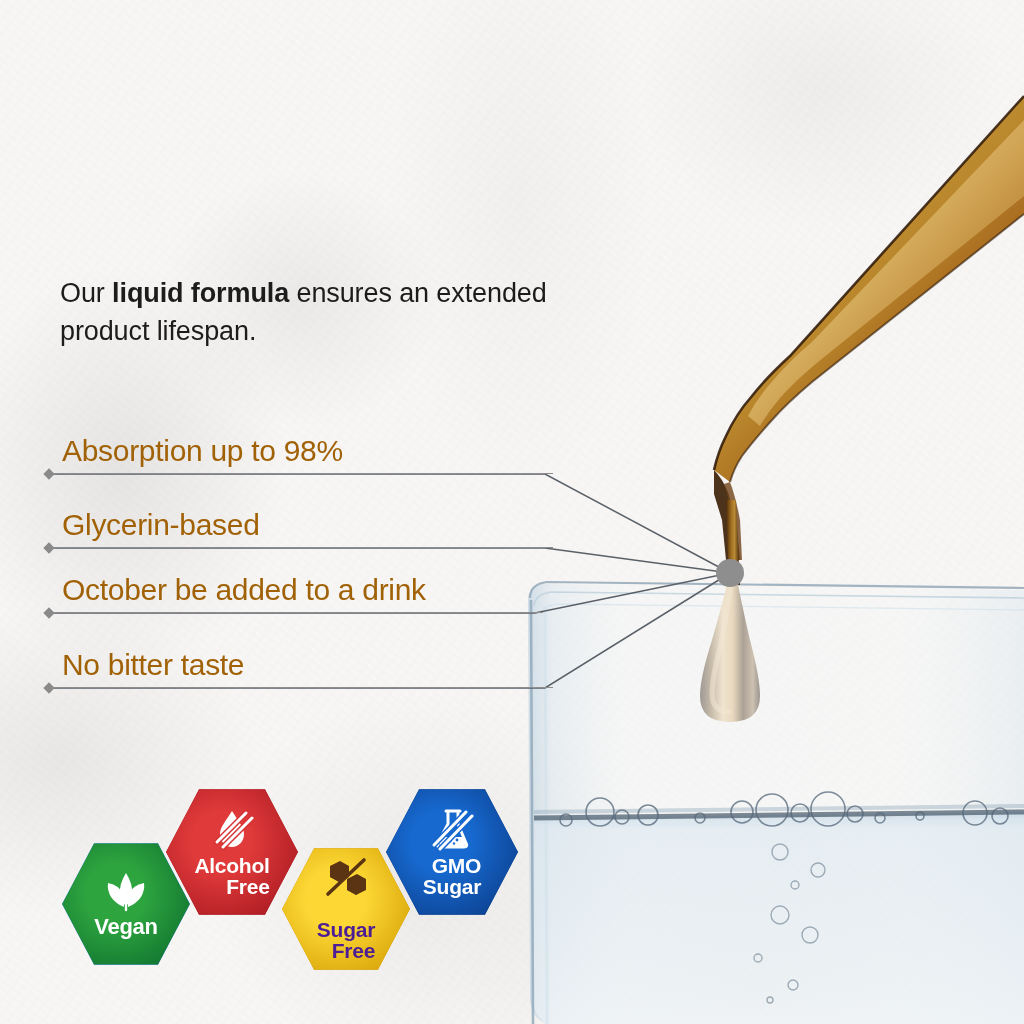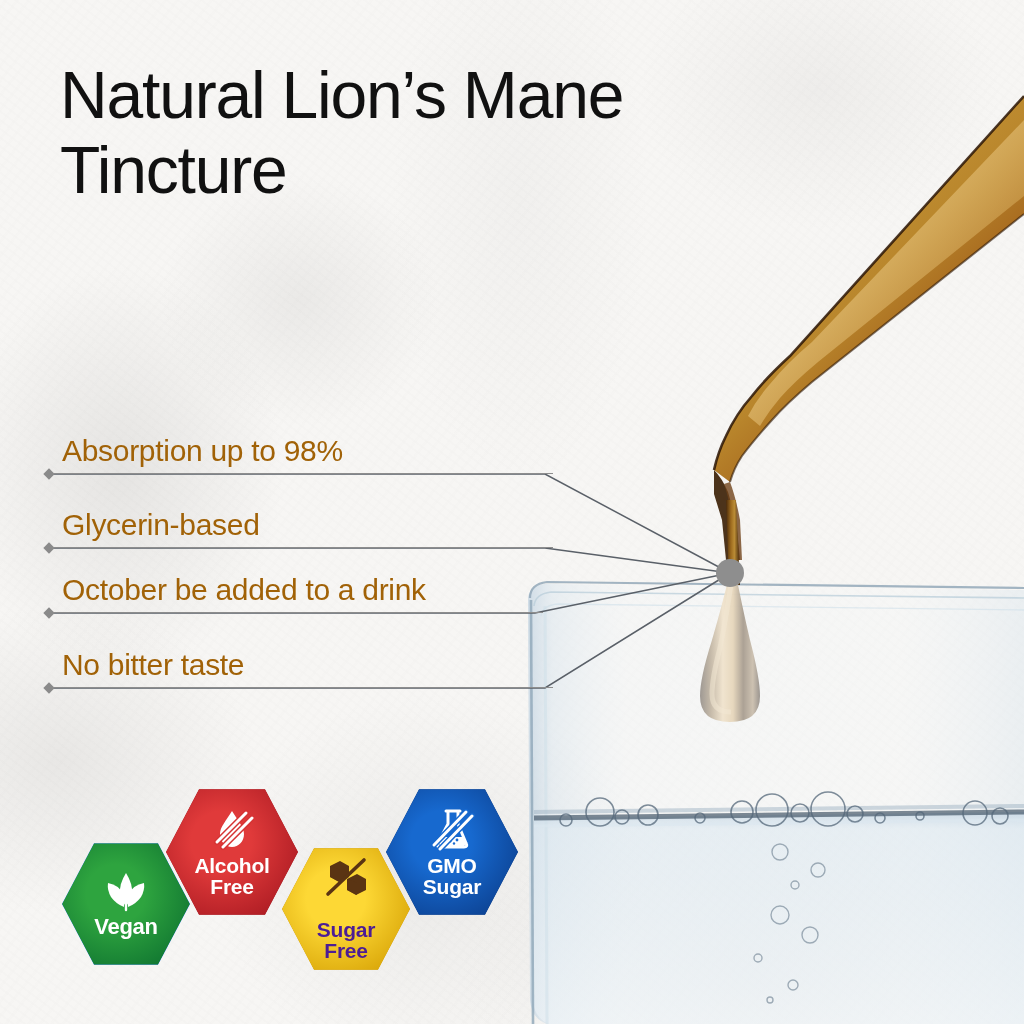--- a/index.html
+++ b/index.html
@@ -130,21 +130,21 @@
   }
   .badge-inner {
     position: absolute;
     inset: 0;
     clip-path: polygon(25% 2.5%, 75% 2.5%, 100% 50%, 75% 97.5%, 25% 97.5%, 0% 50%);
   }
   .badge .b-glyph { position: relative; z-index: 3; display: block; }
   .badge .b-label {
     position: relative;
     z-index: 3;
-    text-align: center;
+    text-align: right;
     line-height: 1.02;
     font-weight: 700;
     letter-spacing: -0.012em;
     white-space: pre-line;
   }
 </style>
 </head>
 <body>
 
 <div id="canvas">
@@ -284,23 +284,23 @@
     <g fill="none" stroke="#5a6068" stroke-width="1.5">
       <path d="M45 474 L545 474 L730 573"></path>
       <path d="M45 548 L545 548 L730 573"></path>
       <path d="M45 613 L535 613 L730 573"></path>
       <path d="M45 688 L545 688 L730 573"></path>
     </g>
   </svg>
 
   <div class="hub" style="left: 716px; top: 559px; width: 28px; height: 28px; background: rgb(142, 142, 142);"></div>
 
-  <div class="title">Natural Lion’s Mane
-Tincture</div>
-
+
+  <div class="subtitle"><span>Our </span><b>liquid formula</b><span> ensures
+an extended product lifespan.</span></div>
 
   <div class="features">
 
     <div class="feature" id="feat-0" style="top: 430px; height: 44px;">
       <span class="f-dot"></span>
       <span class="f-rule" style="width: 500px;"></span>
       <span class="f-text">Absorption up to 98%</span>
     </div>
 
     <div class="feature" id="feat-1" style="top: 504px; height: 44px;">

